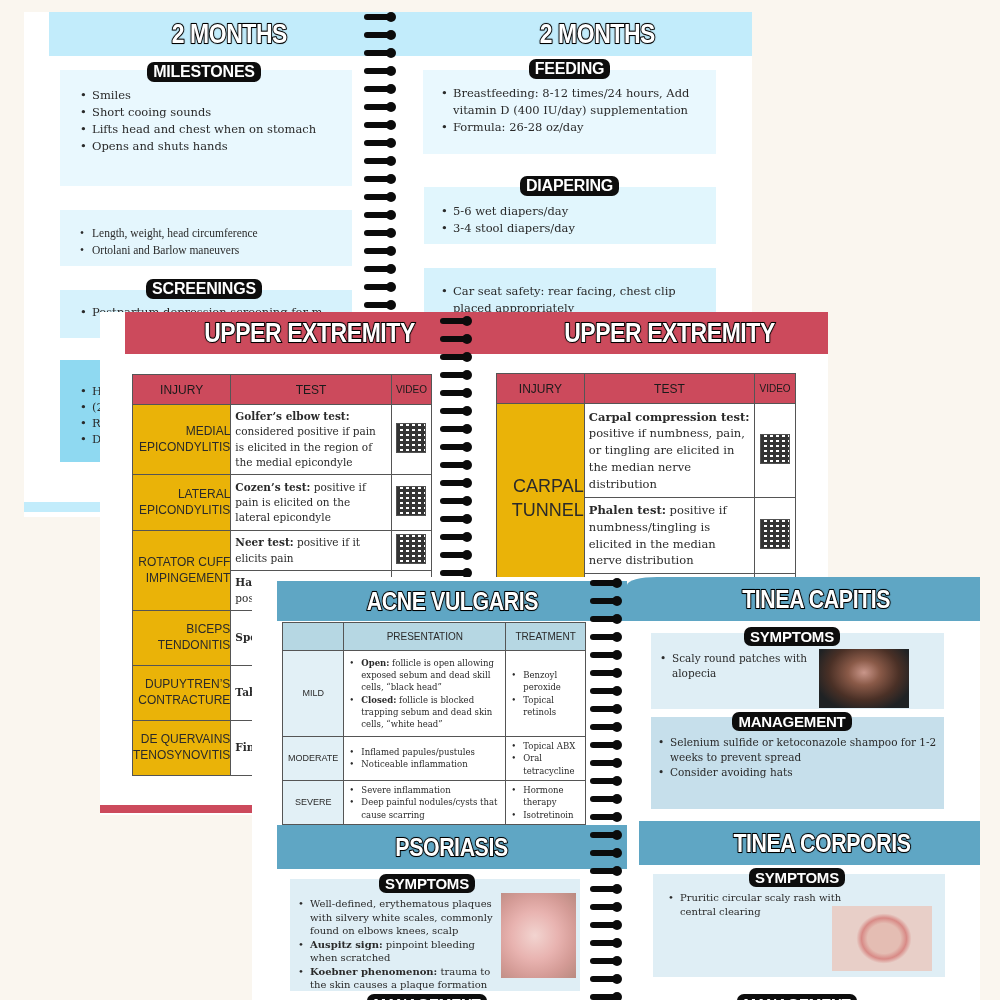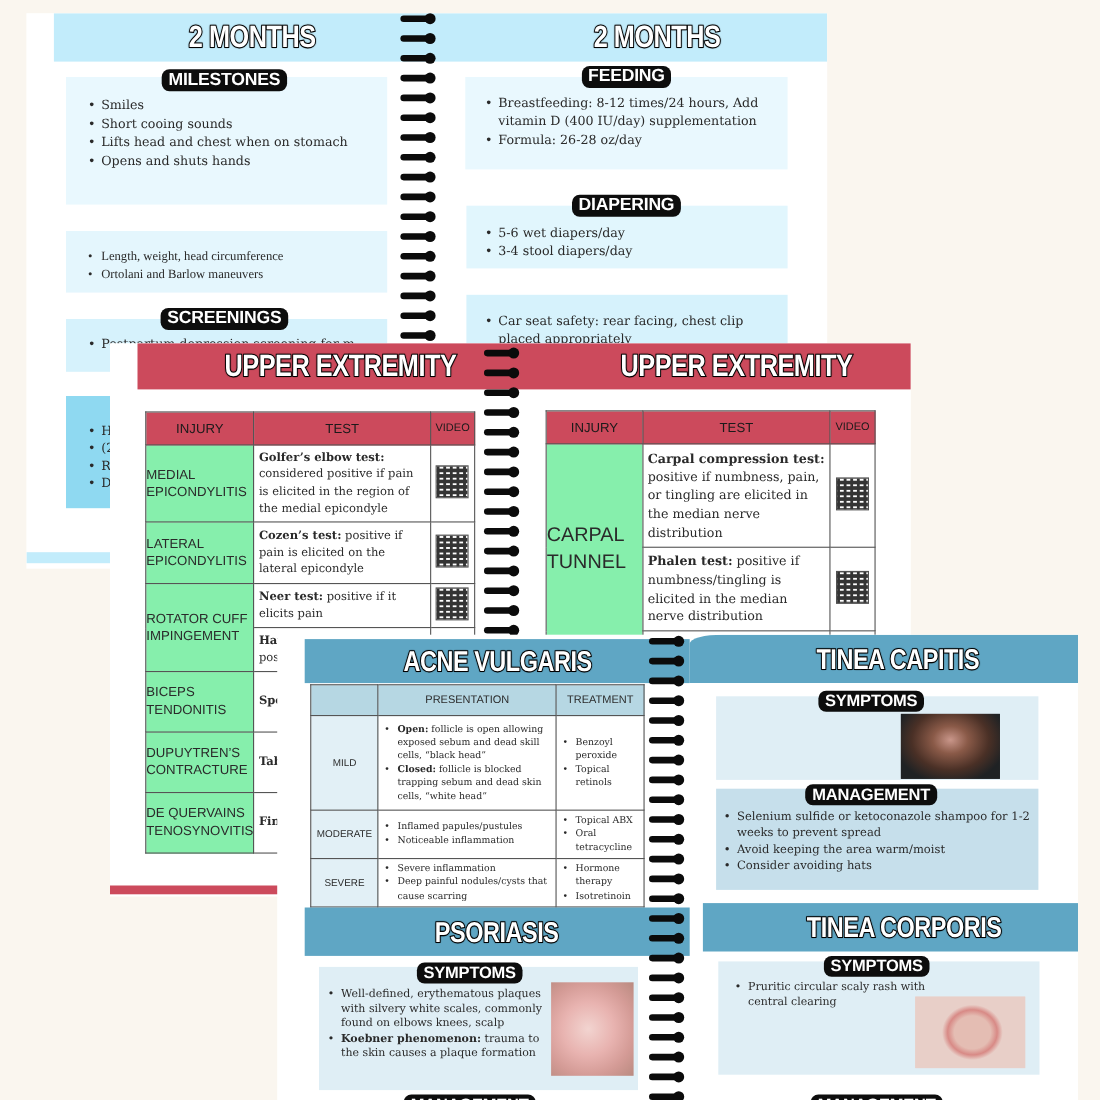--- a/index.html
+++ b/index.html
@@ -59,21 +59,21 @@
   
   table { border-collapse: collapse; position: absolute; }
   td, th { border: 1px solid #555; }
   .ue th {
     background: #cc4a5c; color: #1a1a1a;
     font-family: "Liberation Sans", sans-serif; font-weight: 400;
     font-size: 12px; text-transform: uppercase; height: 30px;
     transform-origin: center;
   }
   .ue td.inj {
-    background: #86efac; text-align: left;
+    background: #eab308; text-align: right;
     font-family: "Liberation Sans", sans-serif;
     font-size: 12px; text-transform: uppercase; line-height: 1.3;
   }
   .ue td.test { font-size: 10.5px; line-height: 1.45; padding: 2px 4px; vertical-align: middle; }
   .ue td.vid { text-align: center; vertical-align: middle; }
   .qr {
     display: inline-block; width: 28px; height: 28px;
     background:
       linear-gradient(90deg, #111 3px, transparent 3px) 0 0/6px 6px,
       linear-gradient(#111 3px, transparent 3px) 2px 2px/5px 5px;
@@ -327,37 +327,40 @@
           </td>
     </tr>
   </tbody>
     </table>
 
   <div class="banner" style="top:0; height:44px; left:350px; width:378px; background:#5fa6c4; border-top-left-radius:30px 8px;">
     <span class="title" style="font-size:26px;">TINEA CAPITIS</span>
   </div>
   <div class="box" style="left:399px; top:56px; width:293px; height:76px; background:#dfeef5;"></div>
   <div class="pill-wrap" style="top:50px; left:365px; width:350px;"><span class="pill" style="font-size:15px;">SYMPTOMS</span></div>
+  <ul class="bul box" style="left:408px; top:74px; width:150px; font-size:10.5px; line-height:15px;">
+    <li>Scaly round patches with alopecia</li>
+  </ul>
   <div class="photo" style="left:567px; top:72px; width:90px; height:59px; background: radial-gradient(ellipse at 50% 40%, #c9968a 0%, #8a5a48 25%, #4a3026 55%, #1f2224 80%), #1f2224;"></div>
 
   <div class="box" style="left:399px; top:140px; width:293px; height:92px; background:#c6dfeb;"></div>
   <div class="pill-wrap" style="top:135px; left:365px; width:350px;"><span class="pill" style="font-size:15px;">MANAGEMENT</span></div>
   <ul class="bul box" style="left:406px; top:158px; width:284px; font-size:10.5px; line-height:15px;">
     <li>Selenium sulfide or ketoconazole shampoo for 1-2 weeks to prevent spread</li>
-    <li>Avoid keeping the area warm/moist</li>
     <li>Consider avoiding hats</li>
   </ul>
 
   <div class="banner" style="top:248px; height:44px; left:0; width:350px; background:#5fa6c4;">
     <span class="title" style="font-size:26px;">PSORIASIS</span>
   </div>
   <div class="box" style="left:38px; top:302px; width:290px; height:112px; background:#dfeef5;"></div>
   <div class="pill-wrap" style="top:297px; left:0; width:350px;"><span class="pill" style="font-size:15px;">SYMPTOMS</span></div>
   <ul class="bul box" style="left:46px; top:320px; width:200px; font-size:10px; line-height:13.5px;">
     <li><b></b><span>Well-defined, erythematous plaques with silvery white scales, commonly found on elbows knees, scalp</span></li>
+    <li><b>Auspitz sign:</b><span> pinpoint bleeding when scratched</span></li>
     <li><b>Koebner phenomenon:</b><span> trauma to the skin causes a plaque formation</span></li>
   </ul>
   <div class="photo" style="left:249px; top:316px; width:75px; height:85px; background: radial-gradient(ellipse at 45% 50%, #f2d4d0 0%, #e8b3b0 40%, #d49b96 70%, #b98a80 100%);"></div>
   <div class="pill-wrap" style="top:417px; left:0; width:350px;"><span class="pill" style="font-size:15px;">MANAGEMENT</span></div>
 
   <div class="banner" style="top:244px; height:44px; left:362px; width:366px; background:#5fa6c4;">
     <span class="title" style="font-size:26px;">TINEA CORPORIS</span>
   </div>
   <div class="box" style="left:401px; top:297px; width:292px; height:103px; background:#dfeef5;"></div>
   <div class="pill-wrap" style="top:291px; left:370px; width:350px;"><span class="pill" style="font-size:15px;">SYMPTOMS</span></div>

